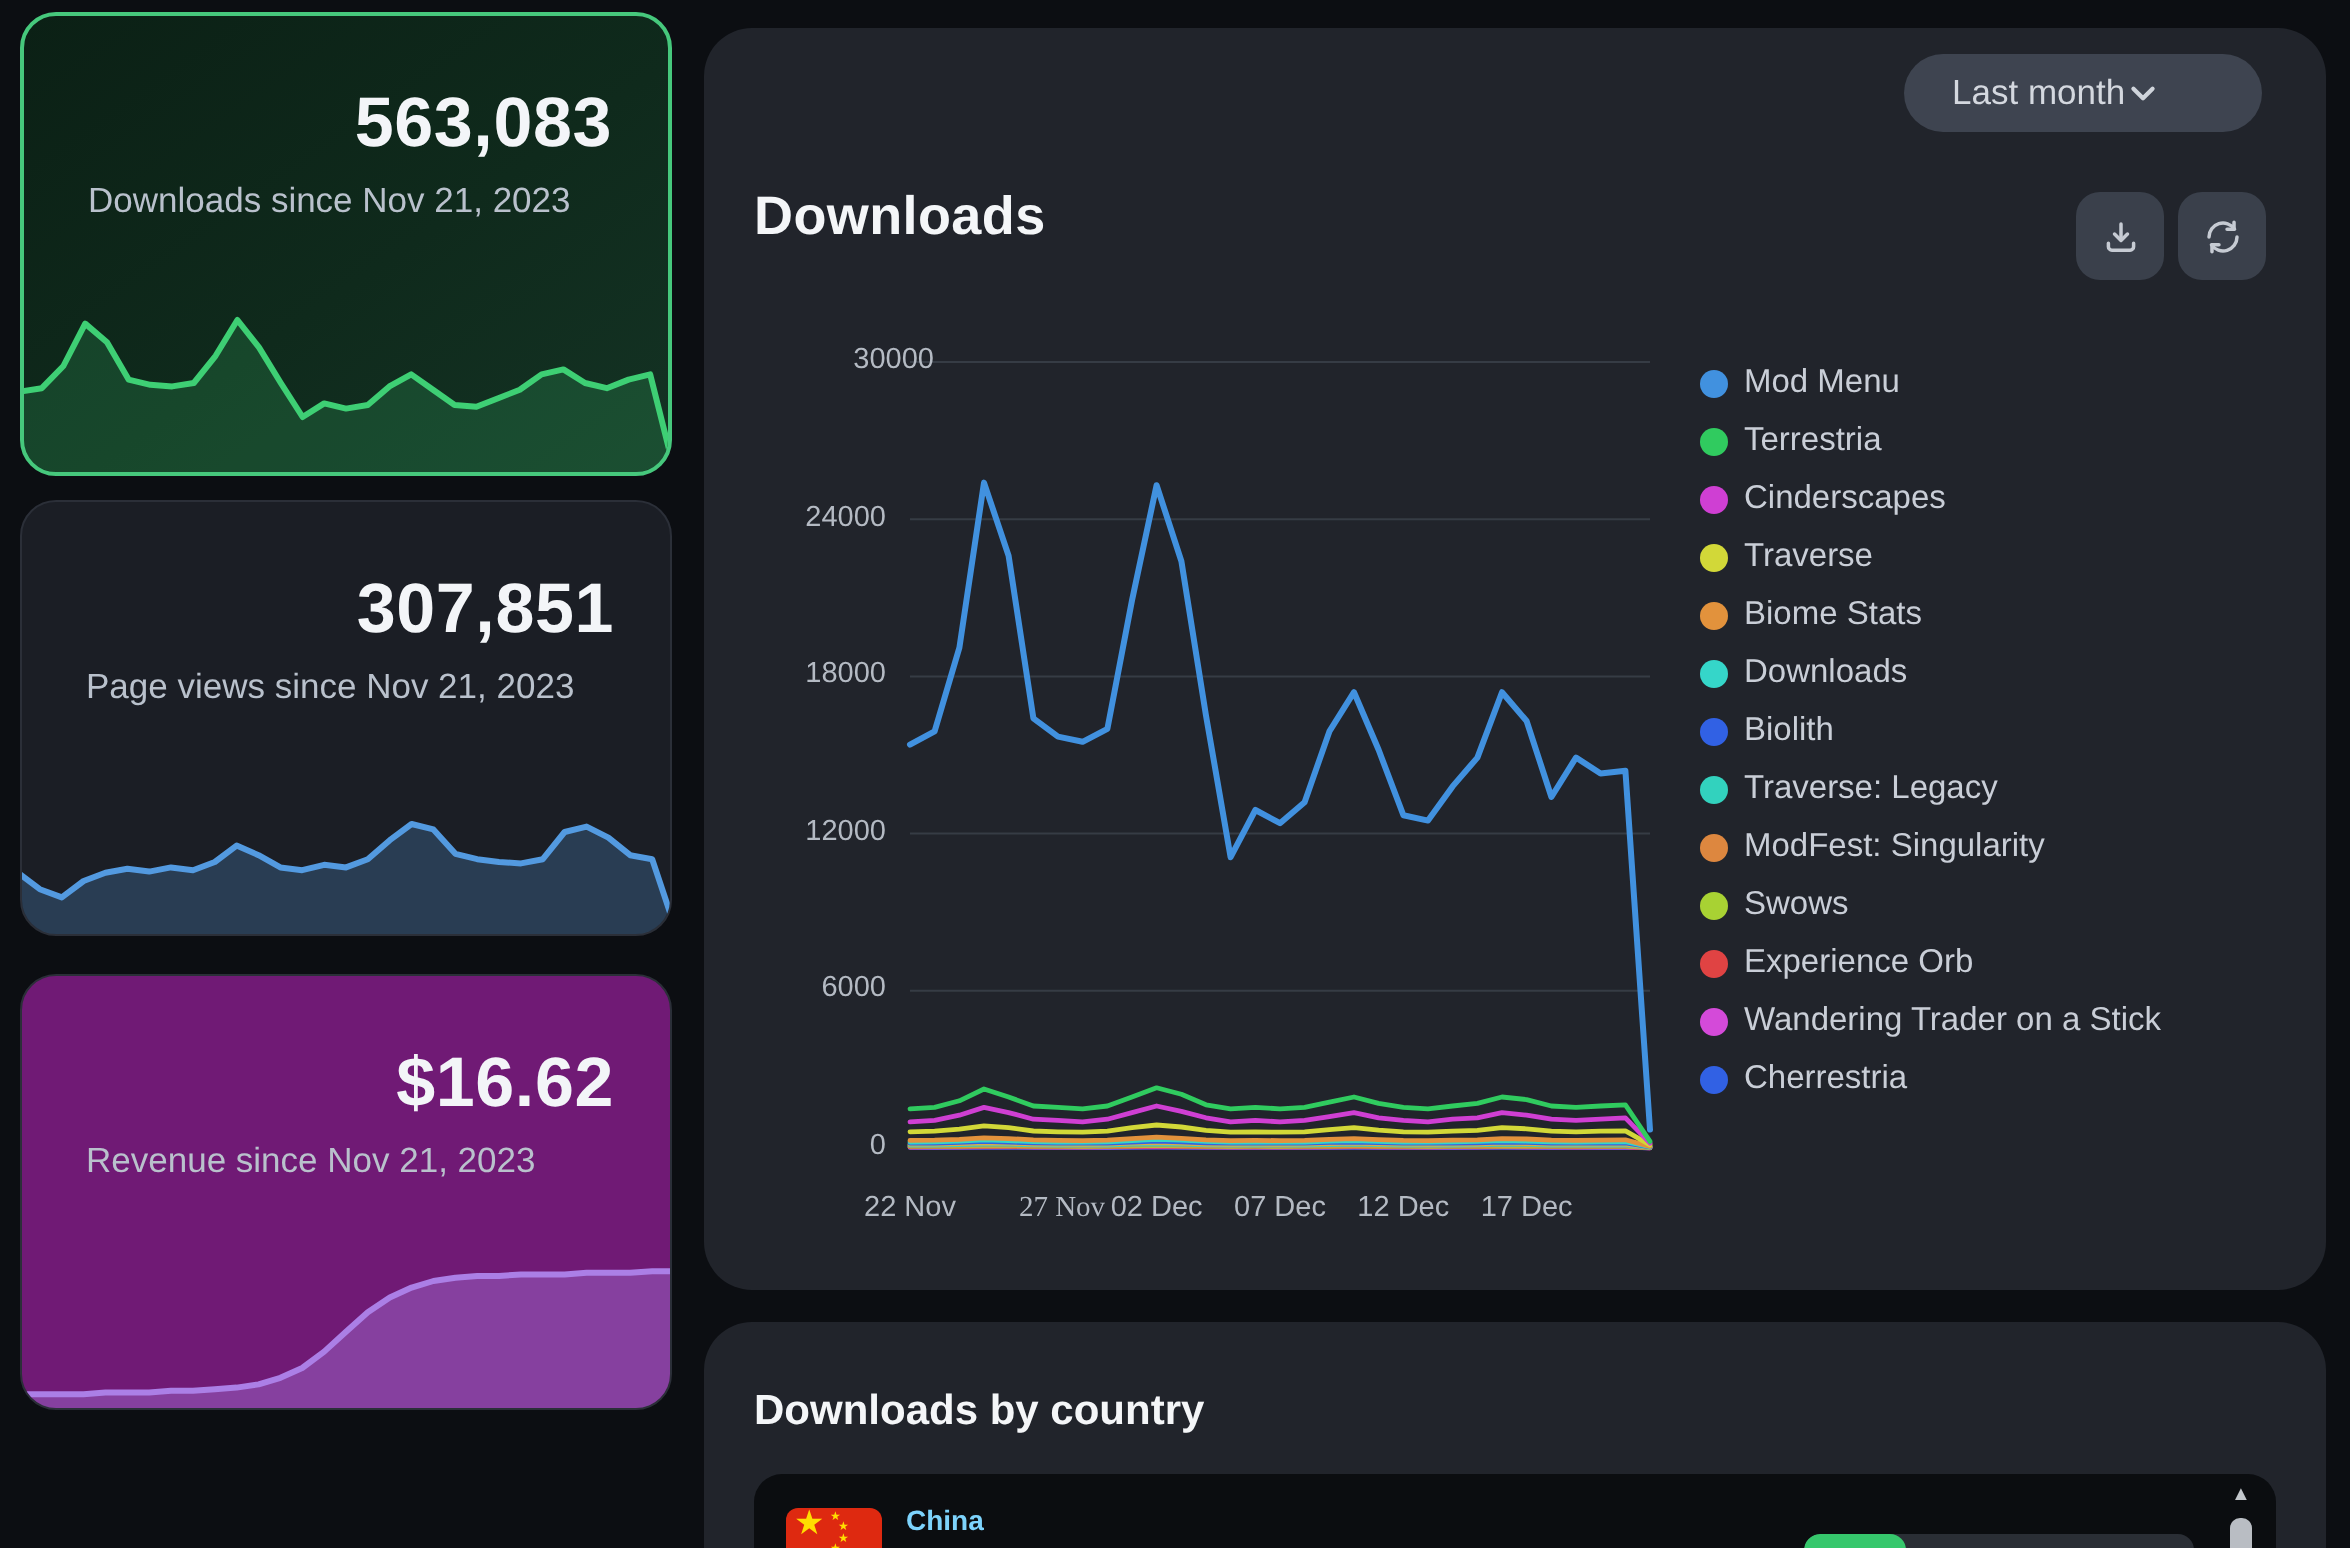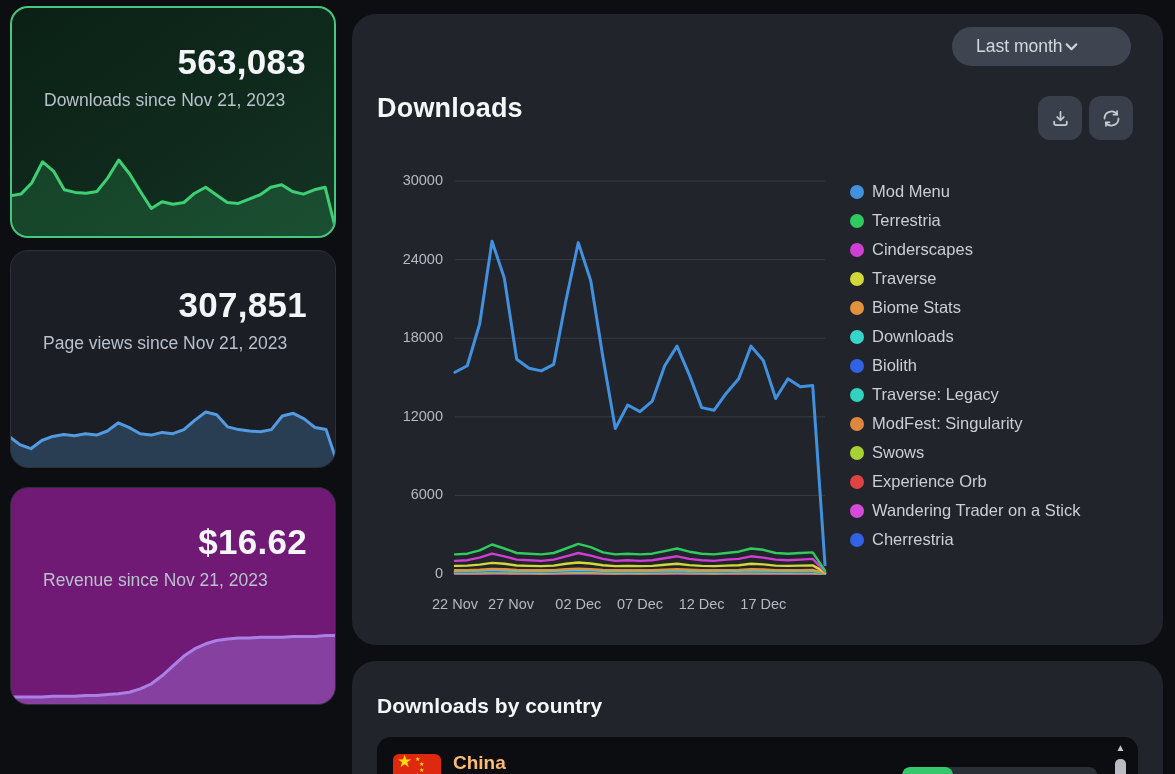--- a/index.html
+++ b/index.html
@@ -55,21 +55,21 @@
   
   .panel-country .panel-title2 { position:absolute; left:25px; top:33px; font-size:21px; font-weight:bold; color:#f4f6f8; }
   .country-list { position:absolute; left:25px; top:76px; width:761px; height:104px; background:#0b0d10;
     border-radius:14px 14px 0 0; overflow:hidden; }
   .country-row { position:relative; height:70px; }
   .flag { position:absolute; left:16px; top:17px; width:48px; height:32px; border-radius:6px; background:#de2910; overflow:hidden; }
   .flag .star-big { position:absolute; left:4px; top:-1px; color:#ffde00; font-size:17px; line-height:17px; }
   .flag .s { position:absolute; color:#ffde00; font-size:6px; line-height:6px; }
   .flag .s1 { left:22px; top:2px; } .flag .s2 { left:26px; top:7px; }
   .flag .s3 { left:26px; top:13px; } .flag .s4 { left:22px; top:18px; }
-  .country-name { position:absolute; left:76px; top:15px; font-size:19px; font-weight:bold; color:#fdba74; }
+  .country-name { position:absolute; left:76px; top:15px; font-size:14px; font-weight:bold; color:#7dd3fc; }
   .country-bar { position:absolute; left:525px; top:30px; width:195px; height:16px; border-radius:8px; background:#2a2e35; overflow:hidden; }
   .country-bar .fill { height:100%; border-radius:8px; }
   .v-scrollbar { position:absolute; left:736px; top:3px; width:15px; height:100px; }
   .v-scrollbar .arrow { display:block; text-align:center; color:#c3c7cc; font-size:10px; line-height:16px; height:16px; cursor:pointer; }
   .v-scrollbar .thumb { position:absolute; left:2px; top:19px; width:11px; height:64px; border-radius:5px; background:#b9bdc3; cursor:pointer; }
 </style>
 </head>
 <body>
 
 <aside>
@@ -211,23 +211,23 @@
         <span class="dot" style="background: rgb(49, 97, 228);"></span>
         <span class="legend-label">Cherrestria</span>
       </div>
     </div>
 
 <div class="ylab axis-text" style="top: 551px;">0</div>
     <div class="ylab axis-text" style="top: 472.4px;">6000</div>
     <div class="ylab axis-text" style="top: 393.8px;">12000</div>
     <div class="ylab axis-text" style="top: 315.2px;">18000</div>
     <div class="ylab axis-text" style="top: 236.6px;">24000</div>
-    <div class="ylab axis-text" style="top: 158px;">30000</div>
+    <div class="ylab axis-text" style="top: 158px; margin-left: 24px;">30000</div>
     <div class="xlab axis-text" style="left: 68px;">22 Nov</div>
-    <div class="xlab axis-text" style="left: 124px;">27 Nov</div>
+    <div class="xlab axis-text" style="left: 144px; font-family: Liberation Serif, serif;">27 Nov</div>
     <div class="xlab axis-text" style="left: 191.333px;">02 Dec</div>
     <div class="xlab axis-text" style="left: 253px;">07 Dec</div>
     <div class="xlab axis-text" style="left: 314.667px;">12 Dec</div>
     <div class="xlab axis-text" style="left: 376.333px;">17 Dec</div>
   </section>
 
 <section class="panel panel-country">
   <div class="panel-title2">Downloads by country</div>
 
   <div class="country-list">

